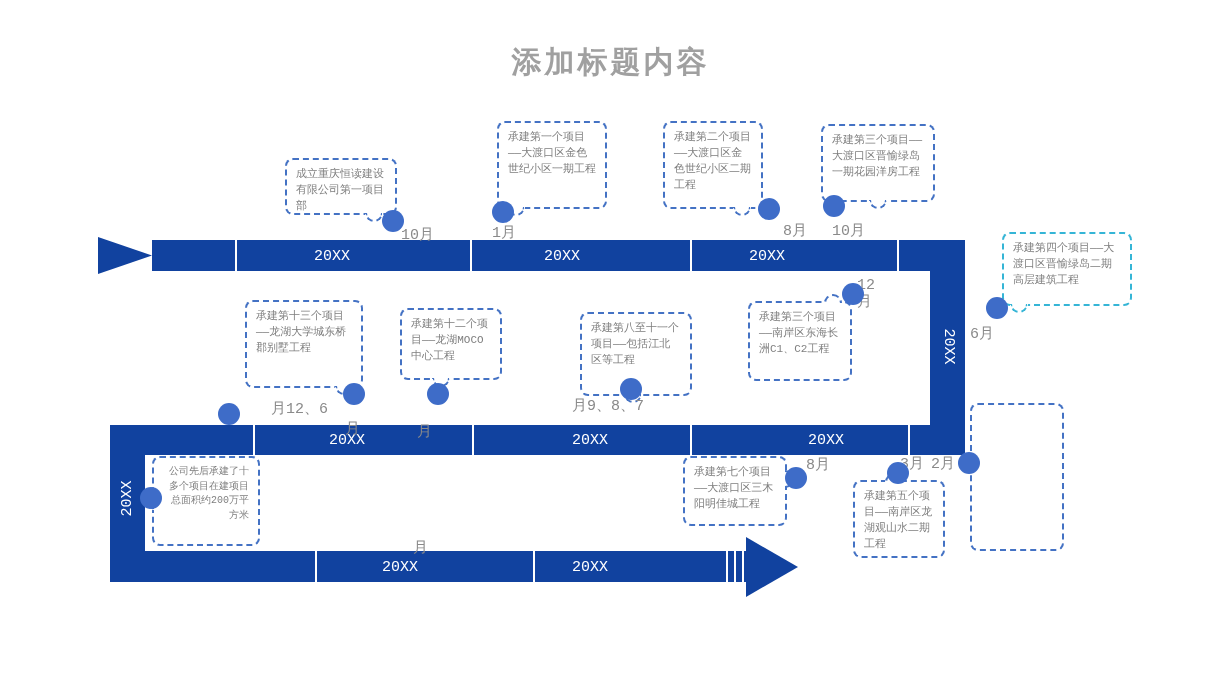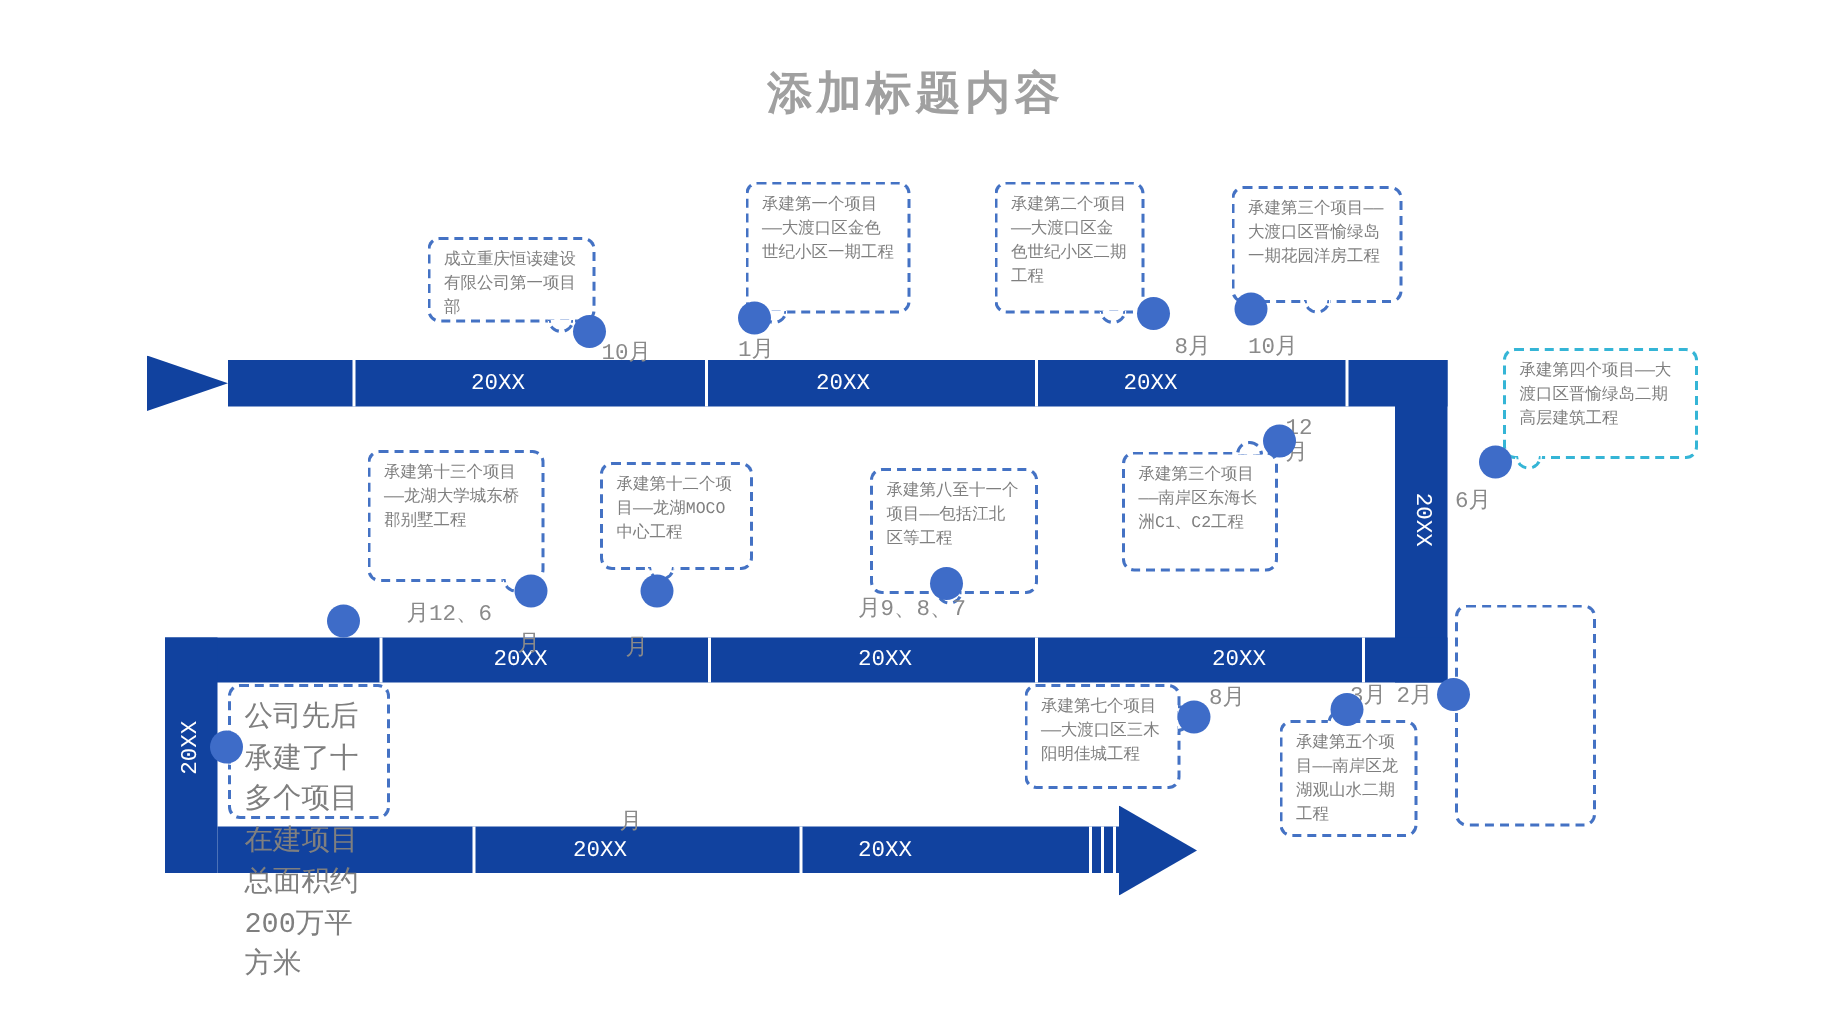--- a/index.html
+++ b/index.html
@@ -14,21 +14,21 @@
   .vlabel{position:absolute;color:#fff;font-size:15px;width:64px;text-align:center;}
   .tri{position:absolute;background:#11429f;clip-path:polygon(0 0,100% 50%,0 100%);}
   .dot{position:absolute;width:22px;height:22px;border-radius:50%;background:#3e6cc8;
        transform:translate(-50%,-50%);z-index:5;}
   .month{position:absolute;color:#8a8a8a;font-size:15px;z-index:4;white-space:nowrap;}
   .callout{position:absolute;border:2px dashed #4472c4;border-radius:8px;padding:7px 9px;
            color:#7f7f7f;font-size:11px;line-height:1.45;background:#fff;box-sizing:border-box;z-index:2;}
   .callout.cyan{border-color:#35b5d6;}
   .fs8{font-size:8px;line-height:1.3;letter-spacing:-1px;}
   .fs12{font-size:12px;}
-  .fs13{font-size:19px;}
+  .fs13{font-size:10px;text-align:right;}
   .tail{position:absolute;background:#fff;border:2px dashed #4472c4;box-sizing:border-box;}
   .tail.b{bottom:-9px;width:18px;height:9px;border-top:none;border-radius:0 0 16px 16px;}
   .tail.t{top:-9px;width:18px;height:9px;border-bottom:none;border-radius:16px 16px 0 0;}
   .tail.l{left:-9px;width:9px;height:18px;border-right:none;border-radius:16px 0 0 16px;}
   .tail.r{right:-9px;width:9px;height:18px;border-left:none;border-radius:0 16px 16px 0;}
   .callout.cyan .tail{border-color:#35b5d6;border-top:none;}
 </style>
 </head>
 <body>
 

